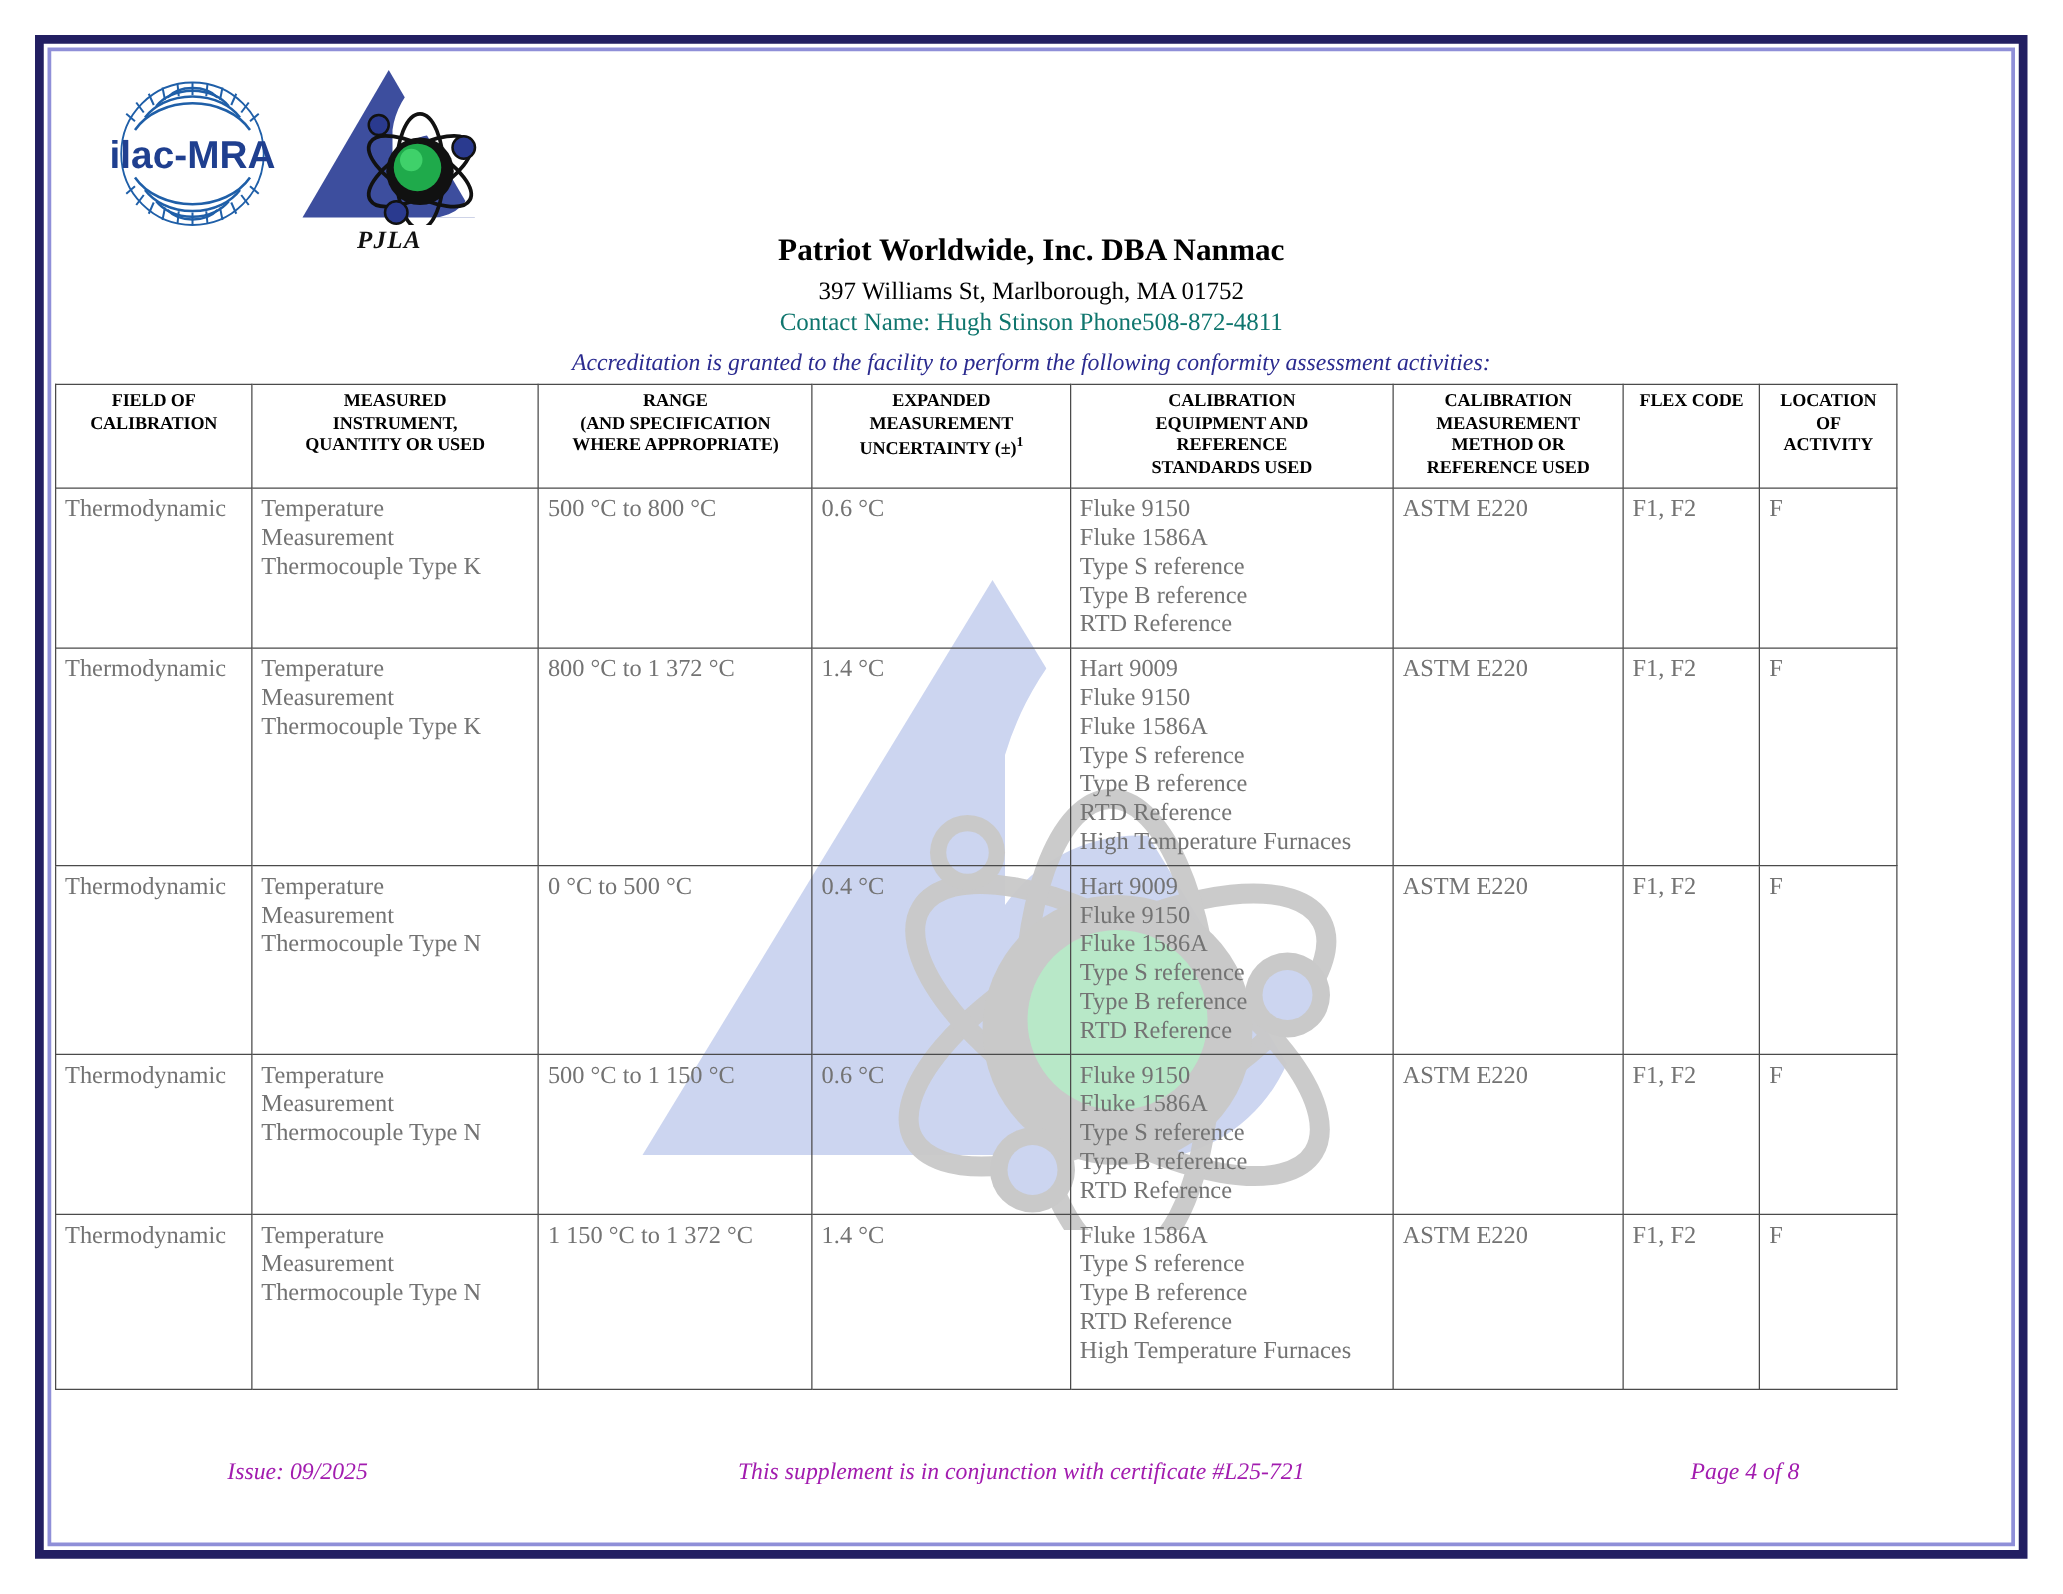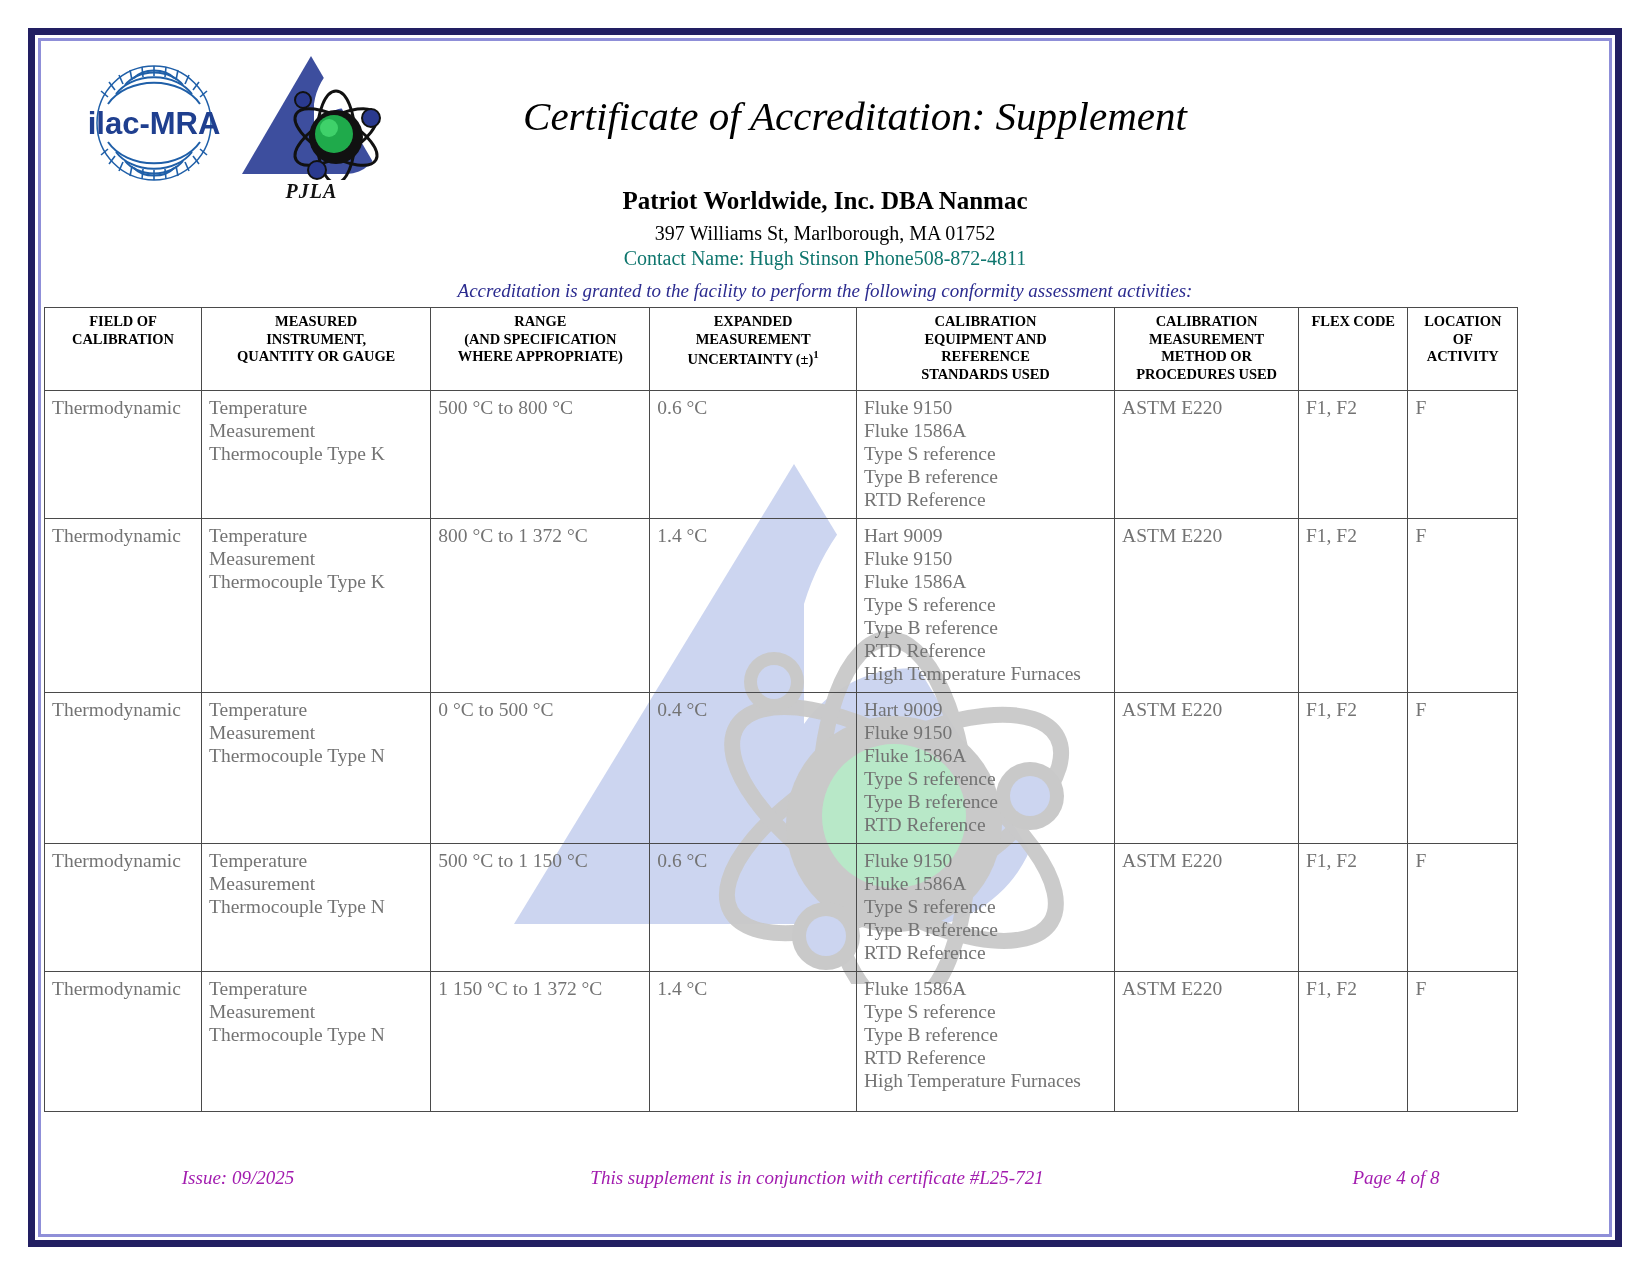--- a/index.html
+++ b/index.html
@@ -232,21 +232,20 @@
           <circle cx="97" cy="85" r="27" fill="#111111"></circle>
           <circle cx="95" cy="82" r="19" fill="#1faa4b"></circle>
           <circle cx="90" cy="76" r="9" fill="#3fd16a"></circle>
           <circle cx="132" cy="66" r="9" fill="#2a3a8f" stroke="#111" stroke-width="2"></circle>
           <circle cx="64" cy="48" r="8" fill="#2a3a8f" stroke="#111" stroke-width="2"></circle>
           <circle cx="78" cy="118" r="9" fill="#2a3a8f" stroke="#111" stroke-width="2"></circle>
         </svg>
         <div class="pjla-label">PJLA</div>
       </div>
 
-      <div class="doc-title">Certificate of Accreditation: Supplement</div>
       <div class="company">Patriot Worldwide, Inc. DBA Nanmac</div>
       <div class="addr1">397 Williams St, Marlborough, MA 01752</div>
       <div class="addr2">Contact Name: Hugh Stinson Phone508-872-4811</div>
     </div>
 
     <div class="statement">Accreditation is granted to the facility to perform the following conformity assessment activities:</div>
 
     <table class="cert">
       <colgroup>
         <col class="c0">
@@ -260,21 +259,21 @@
       </colgroup>
       <thead>
         <tr>
           <th>
             <span class="cell-line">FIELD OF</span>
             <span class="cell-line">CALIBRATION</span>
           </th>
           <th>
             <span class="cell-line">MEASURED</span>
             <span class="cell-line">INSTRUMENT,</span>
-            <span class="cell-line">QUANTITY OR GAUGE</span>
+            <span class="cell-line">QUANTITY OR USED</span>
           </th>
           <th>
             <span class="cell-line">RANGE</span>
             <span class="cell-line">(AND SPECIFICATION</span>
             <span class="cell-line">WHERE APPROPRIATE)</span>
           </th>
           <th>
             <span class="cell-line">EXPANDED</span>
             <span class="cell-line">MEASUREMENT</span>
             <span class="cell-line"><span>UNCERTAINTY (±)</span><span class="sup">1</span></span>
@@ -282,21 +281,21 @@
           <th>
             <span class="cell-line">CALIBRATION</span>
             <span class="cell-line">EQUIPMENT AND</span>
             <span class="cell-line">REFERENCE</span>
             <span class="cell-line">STANDARDS USED</span>
           </th>
           <th>
             <span class="cell-line">CALIBRATION</span>
             <span class="cell-line">MEASUREMENT</span>
             <span class="cell-line">METHOD OR</span>
-            <span class="cell-line">PROCEDURES USED</span>
+            <span class="cell-line">REFERENCE USED</span>
           </th>
           <th>
             <span class="cell-line">FLEX CODE</span>
           </th>
           <th>
             <span class="cell-line">LOCATION</span>
             <span class="cell-line">OF</span>
             <span class="cell-line">ACTIVITY</span>
           </th>
         </tr>

